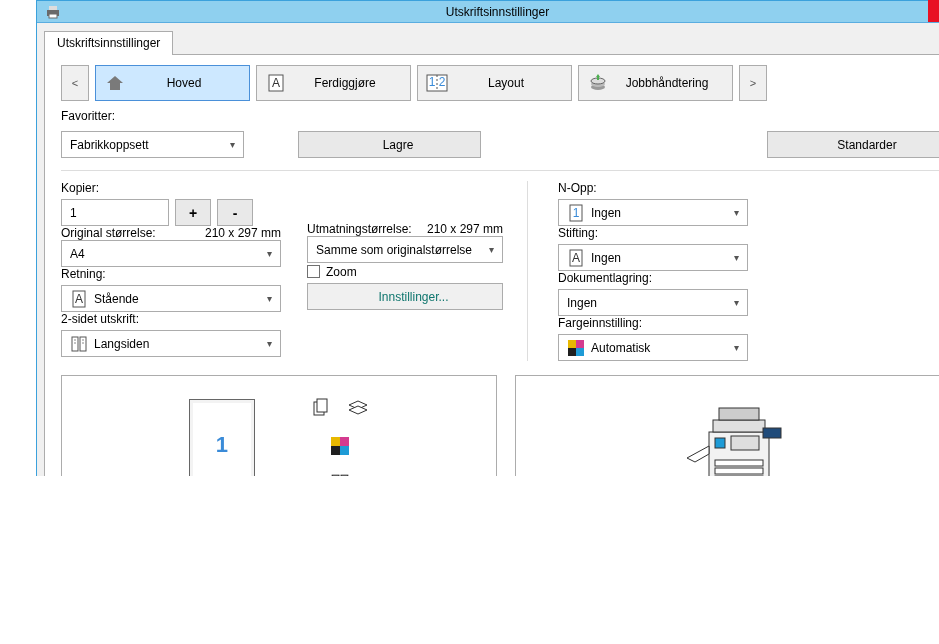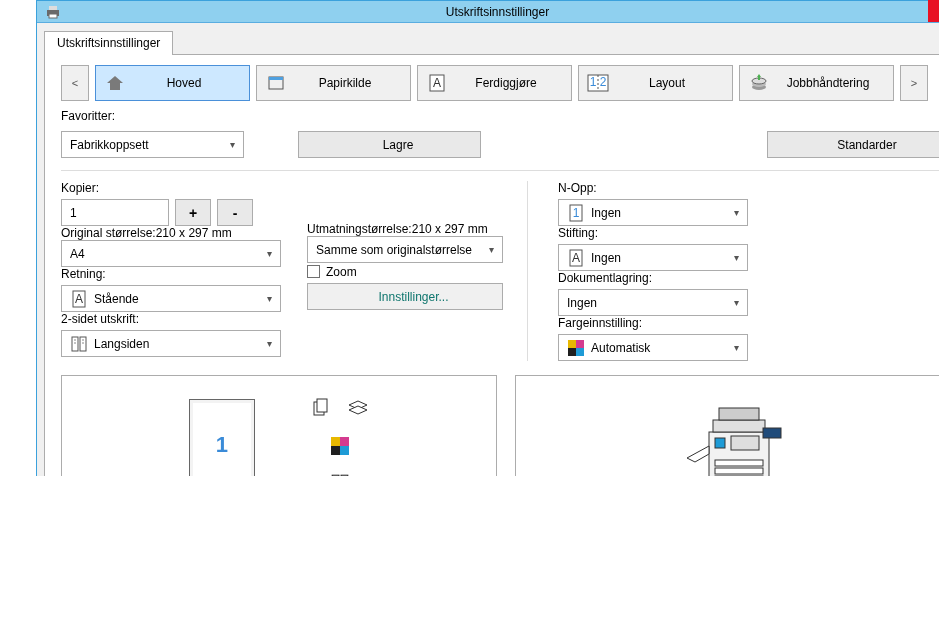--- a/index.html
+++ b/index.html
@@ -32,21 +32,21 @@
 .cols { display: flex; gap: 26px; }
 .col { display: flex; flex-direction: column; }
 .col1 { width: 220px; }
 .col2 { width: 196px; }
 .vsep { width: 1px; background: #ddd; margin: 0 4px 0 -2px; align-self: stretch; }
 .col3 { width: 220px; }
 .field { display: flex; flex-direction: column; }
 .select-inner-icon { width: 18px; height: 18px; display:flex; align-items:center; justify-content:center; margin-right:6px; }
 .select-row { display:flex; align-items:center; flex:1;}
 .select .txt{flex:1;}
-.sizerow { display:flex; justify-content:flex-start;}
+.sizerow { display:flex; justify-content:space-between;}
 .stepper { display:flex; gap:6px; }
 .stepper .textinput{ width:108px; }
 .stepper-btn { width:36px; height:27px; border:1px solid #acacac; background:#e9e9e9; display:flex; align-items:center; justify-content:center; font-size:14px; font-weight:bold;}
 .chkrow { display:flex; align-items:flex-start; gap:6px; margin-top:2px;}
 .chkbox { width:13px; height:13px; border:1px solid #707070; background:#fff;}
 .innst-btn{width:100%; color:#0f766e; background:#f0f0f0;}
 .previewrow{ display:flex; gap:18px; margin-top:14px;}
 .preview{ flex:1; border:1px solid #acacac; height:140px; display:flex; align-items:center; justify-content:center; gap:40px; position:relative;}
 .page-thumb{ width:66px; height:92px; border:1px solid #666; box-shadow: inset 0 0 0 3px #f3f3f3; display:flex; align-items:center; justify-content:center;}
 .page-thumb span{ font-size:22px; color:#3a8bd8; font-weight:bold;}
@@ -84,29 +84,20 @@
 
         <div class="navbtn active">
           <span class="navbtn-icon">
             <svg width="20" height="20" viewBox="0 0 20 20">
                 <polygon points="10,3 18,10 15,10 15,17 5,17 5,10 2,10" fill="#7a7a7a"></polygon>
               </svg>
           </span>
           <span class="navbtn-label">Hoved</span>
         </div>
 
-        <div class="navbtn">
-          <span class="navbtn-icon">
-            <svg width="20" height="20" viewBox="0 0 20 20">
-                <rect x="3" y="4" width="14" height="12" fill="none" stroke="#555"></rect>
-                <rect x="3" y="4" width="14" height="3" fill="#4fa0e0"></rect>
-              </svg>
-          </span>
-          <span class="navbtn-label">Papirkilde</span>
-        </div>
 
         <div class="navbtn">
           <span class="navbtn-icon">
             <svg width="18" height="20" viewBox="0 0 18 20">
                 <rect x="2" y="2" width="14" height="16" fill="#fff" stroke="#555"></rect>
                 <text x="9" y="14" text-anchor="middle" font-size="10" fill="#333">A</text>
               </svg>
           </span>
           <span class="navbtn-label">Ferdiggjøre</span>
         </div>

